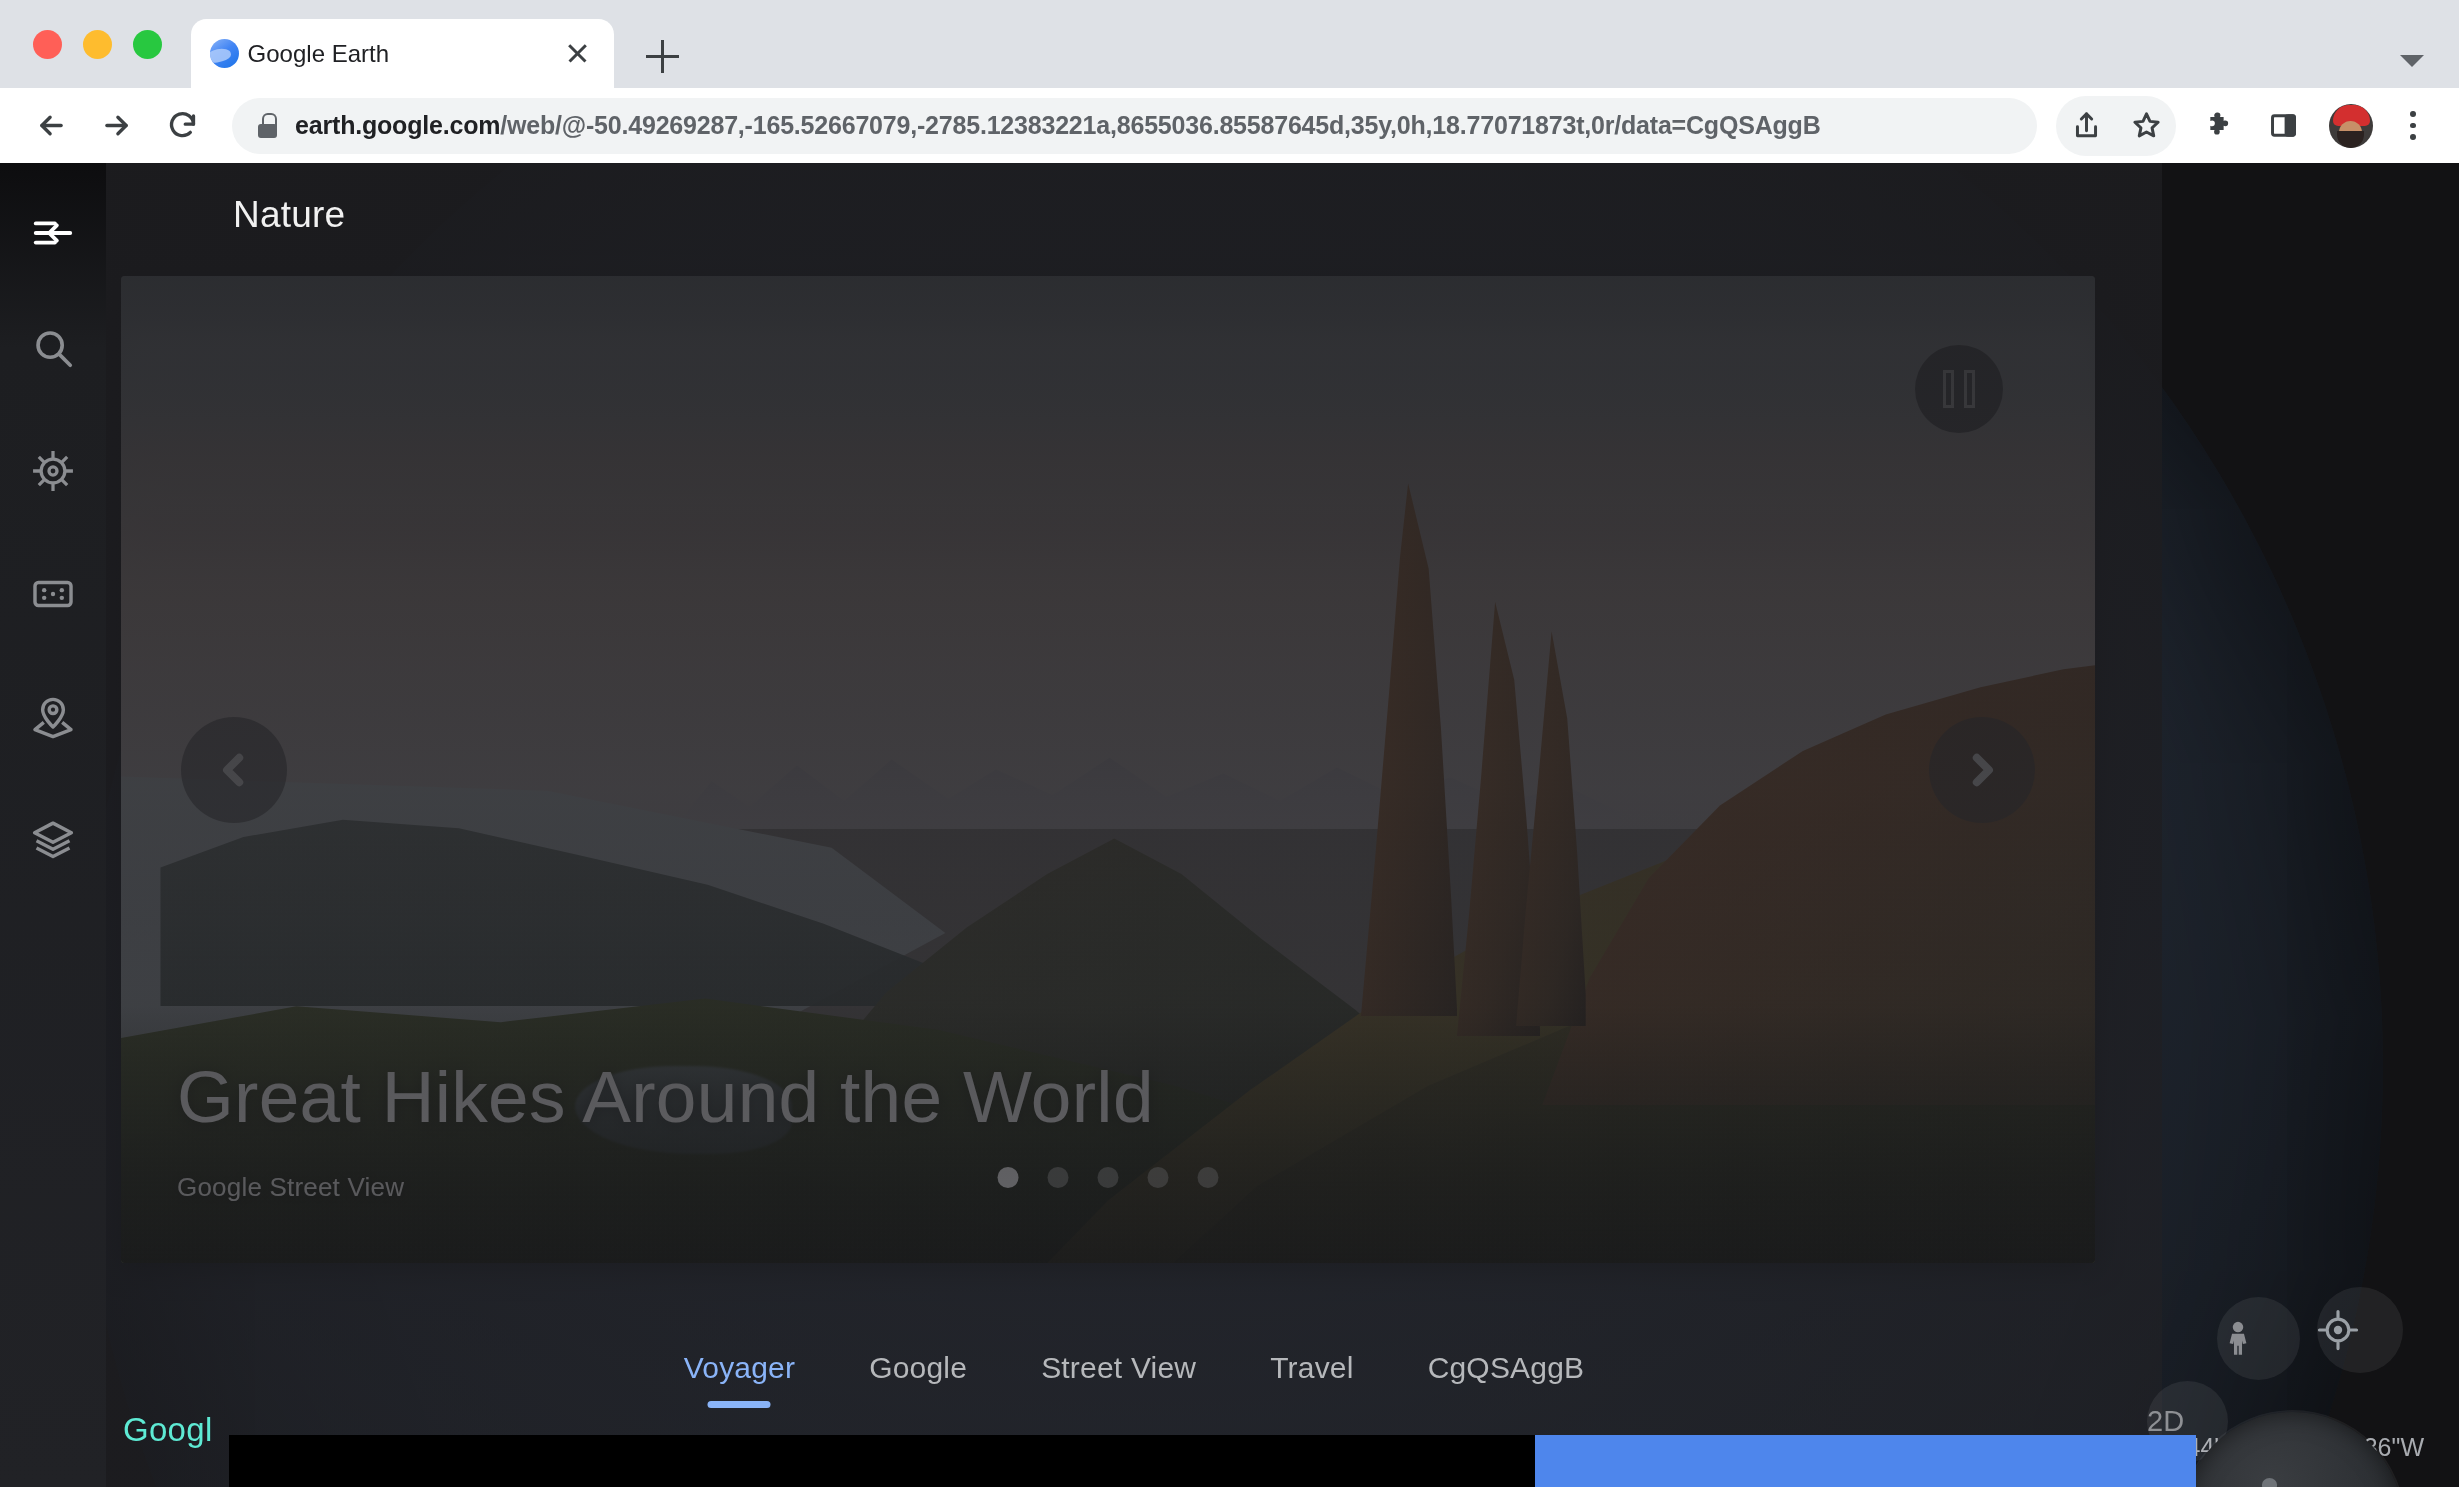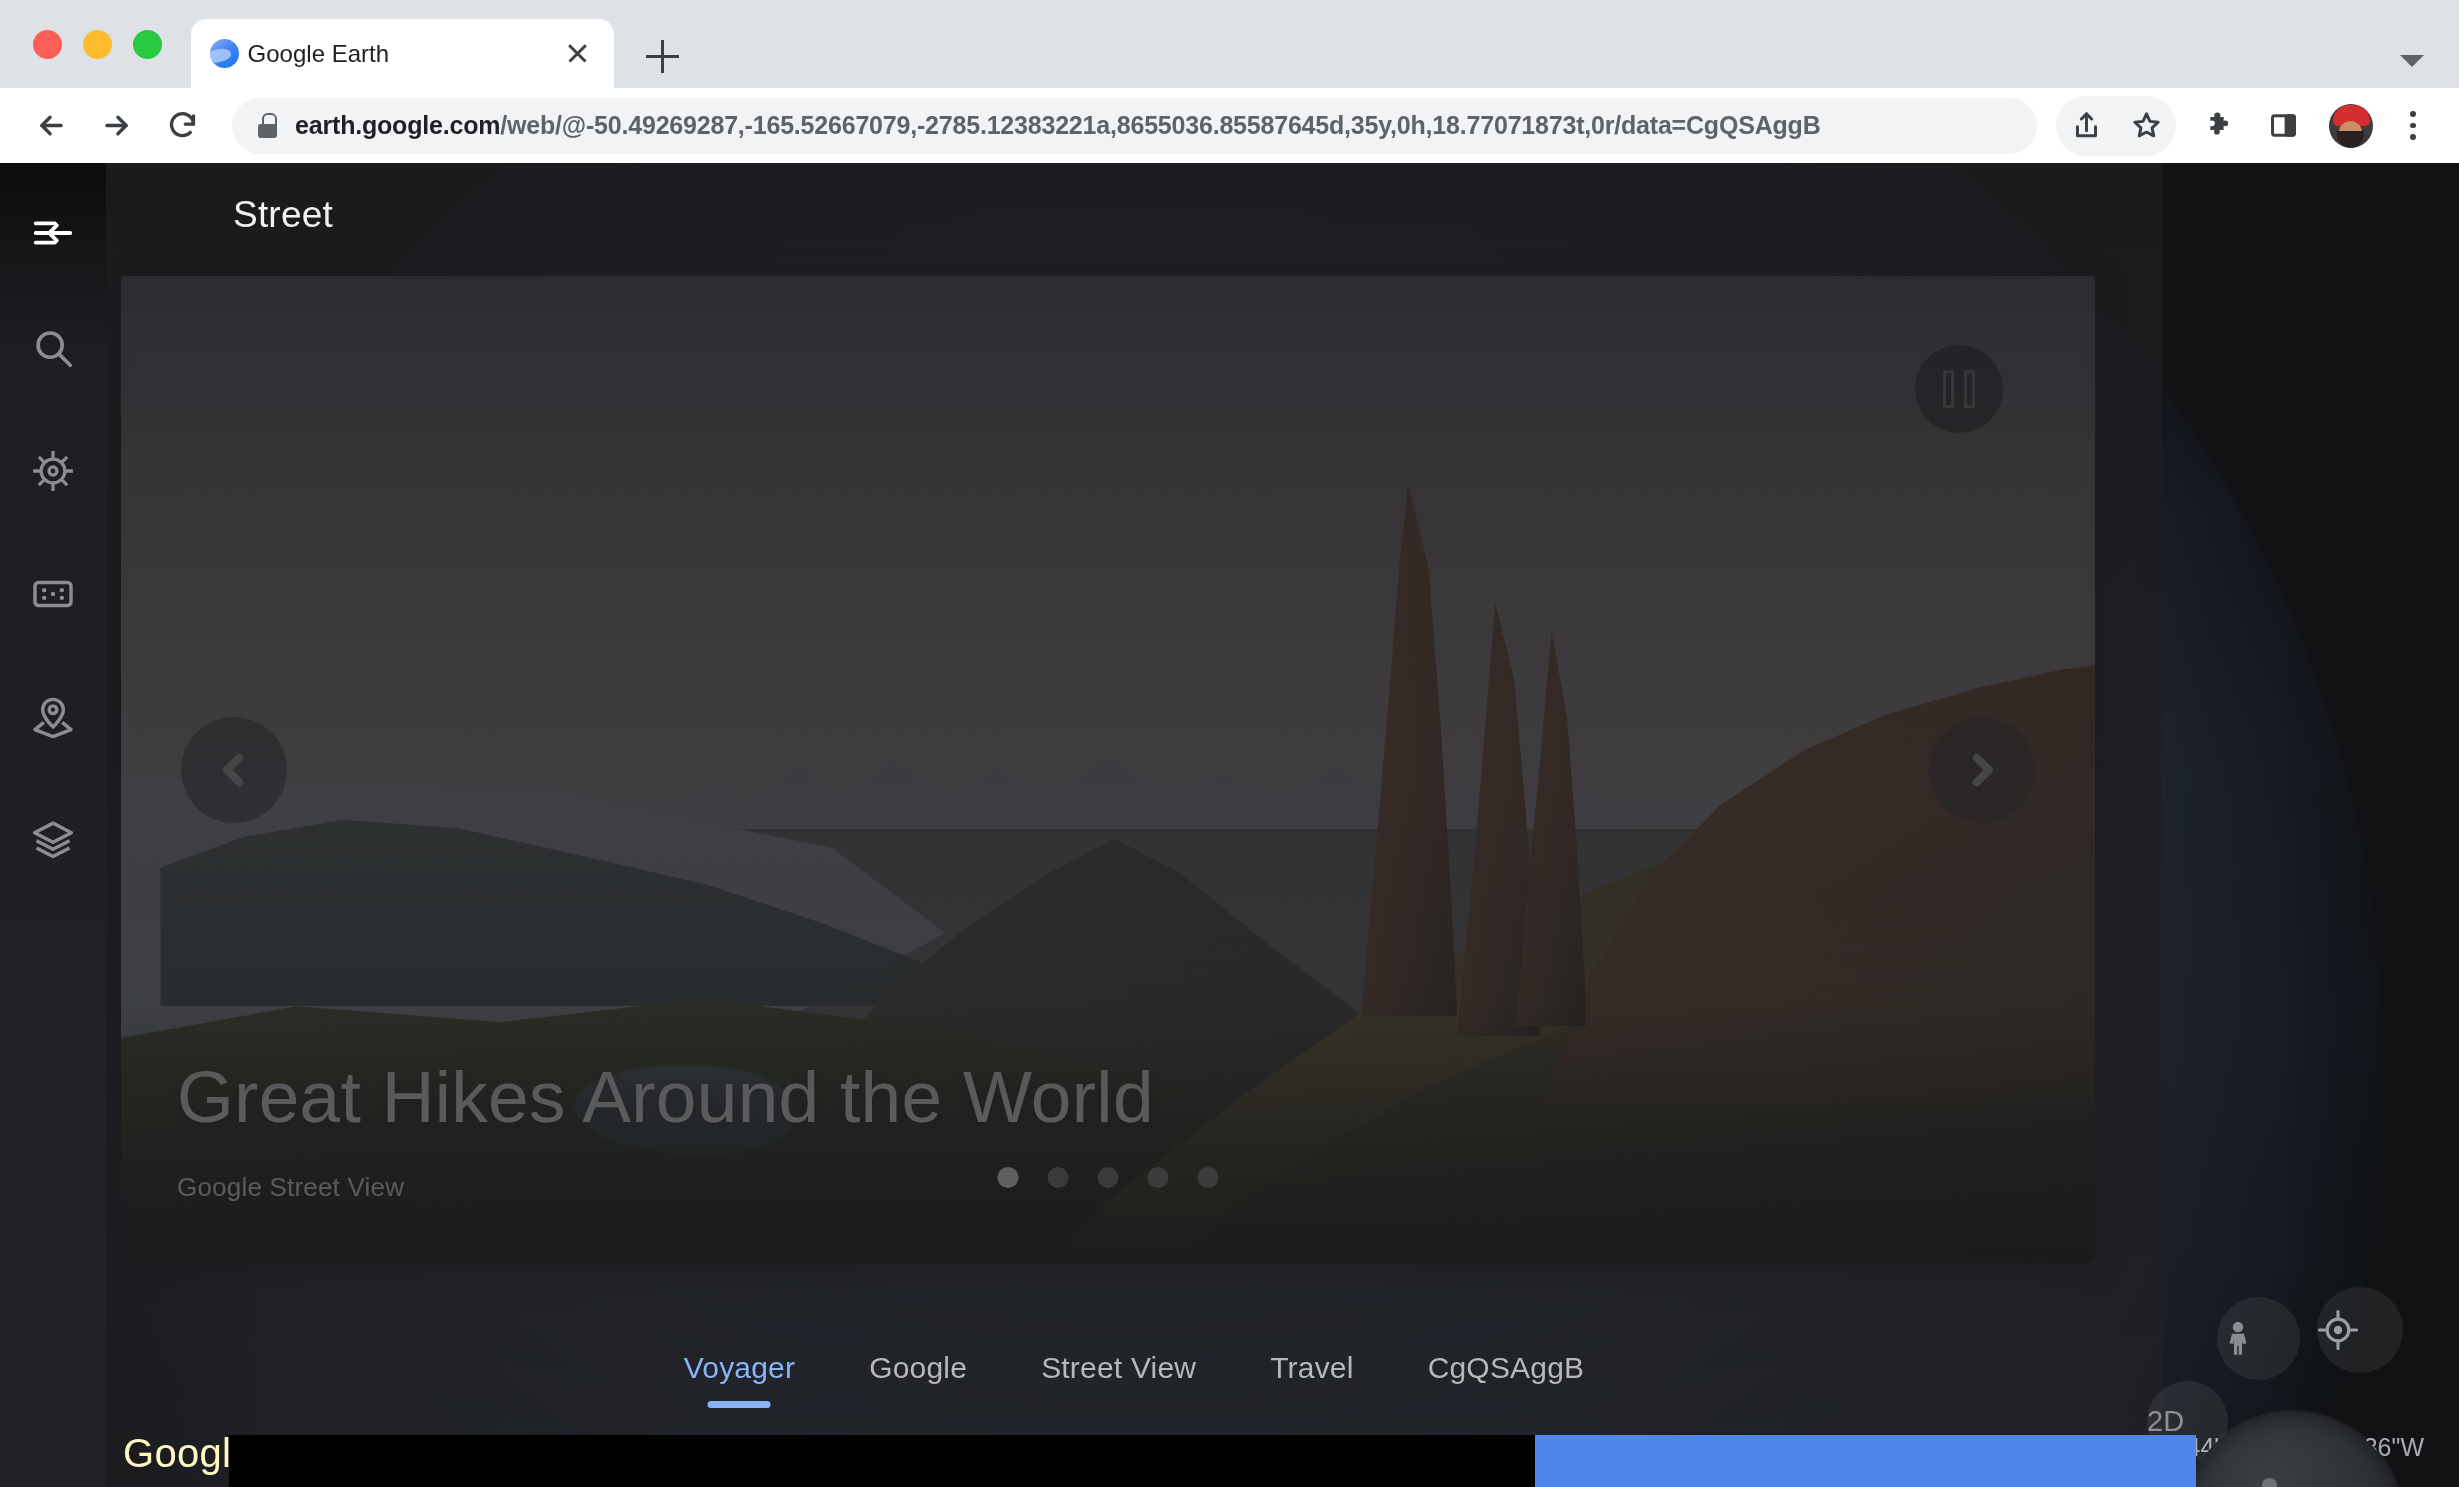--- a/index.html
+++ b/index.html
@@ -197,21 +197,21 @@
   .mylocation { right:56px; top:1124px; width:86px; height:86px; }
   .twod { right:231px; top:1218px; width:81px; height:81px; font-size:29px; color:#8e9094; }
   .ctl svg { width:42px; height:42px; }
 
   .minimap { position:absolute; right:56px; top:1249px; width:221px; height:221px; border-radius:50%;
     background:radial-gradient(circle at 40% 32%, #3a3d41 0%,#2e3135 50%,#24272a 100%);
     box-shadow:inset 0 0 23px rgba(0,0,0,.5), 0 0 0 1.9px rgba(255,255,255,.06); z-index:7; overflow:hidden;}
   .mm-land { position:absolute; background:#9aa0a6; opacity:.55; }
   .l4{left:36%;top:30%;width:7%;height:6%;border-radius:50%;}
 
-  .gcredit { position:absolute; left:123px; bottom:11px; font-size:40px; color:#fef9c3;
+  .gcredit { position:absolute; left:123px; bottom:38px; font-size:33px; color:#5eead4;
              letter-spacing:0.3px; z-index:6; }
   .coords { position:absolute; right:35px; bottom:25px; font-size:25px; color:#a8abb0; z-index:6; }
 
   .blackbar { position:absolute; left:229px; bottom:0; width:1307px; height:52px; background:#000; z-index:10;}
   .bluebar { position:absolute; left:1535px; bottom:0; width:661px; height:52px; background:#4e86ec; z-index:10;}
 </style>
 </head>
 <body>
 
 <div class="browser">
@@ -345,21 +345,21 @@
         <svg viewBox="0 0 24 24" style="stroke:#8b8d91;stroke-width:1.8;fill:none;stroke-linejoin:round">
           <path d="M12 3.2L2.4 8.2 12 13.2l9.6-5z"></path>
           <path d="M3.4 12.4L12 16.8l8.6-4.4"></path>
           <path d="M3.4 16.2L12 20.6l8.6-4.4"></path>
         </svg>
       </div>
     </div>
 
     <div class="panel">
       <div class="panel-header">
-        <div class="panel-title">Street</div>
+        <div class="panel-title">Nature</div>
       </div>
     </div>
 
     <div class="card">
       <div class="photo">
         <div class="sky">
           <div class="sky-band1"></div>
             <div class="sky-band2"></div>
             <div class="sky-band3"></div>
         </div>

